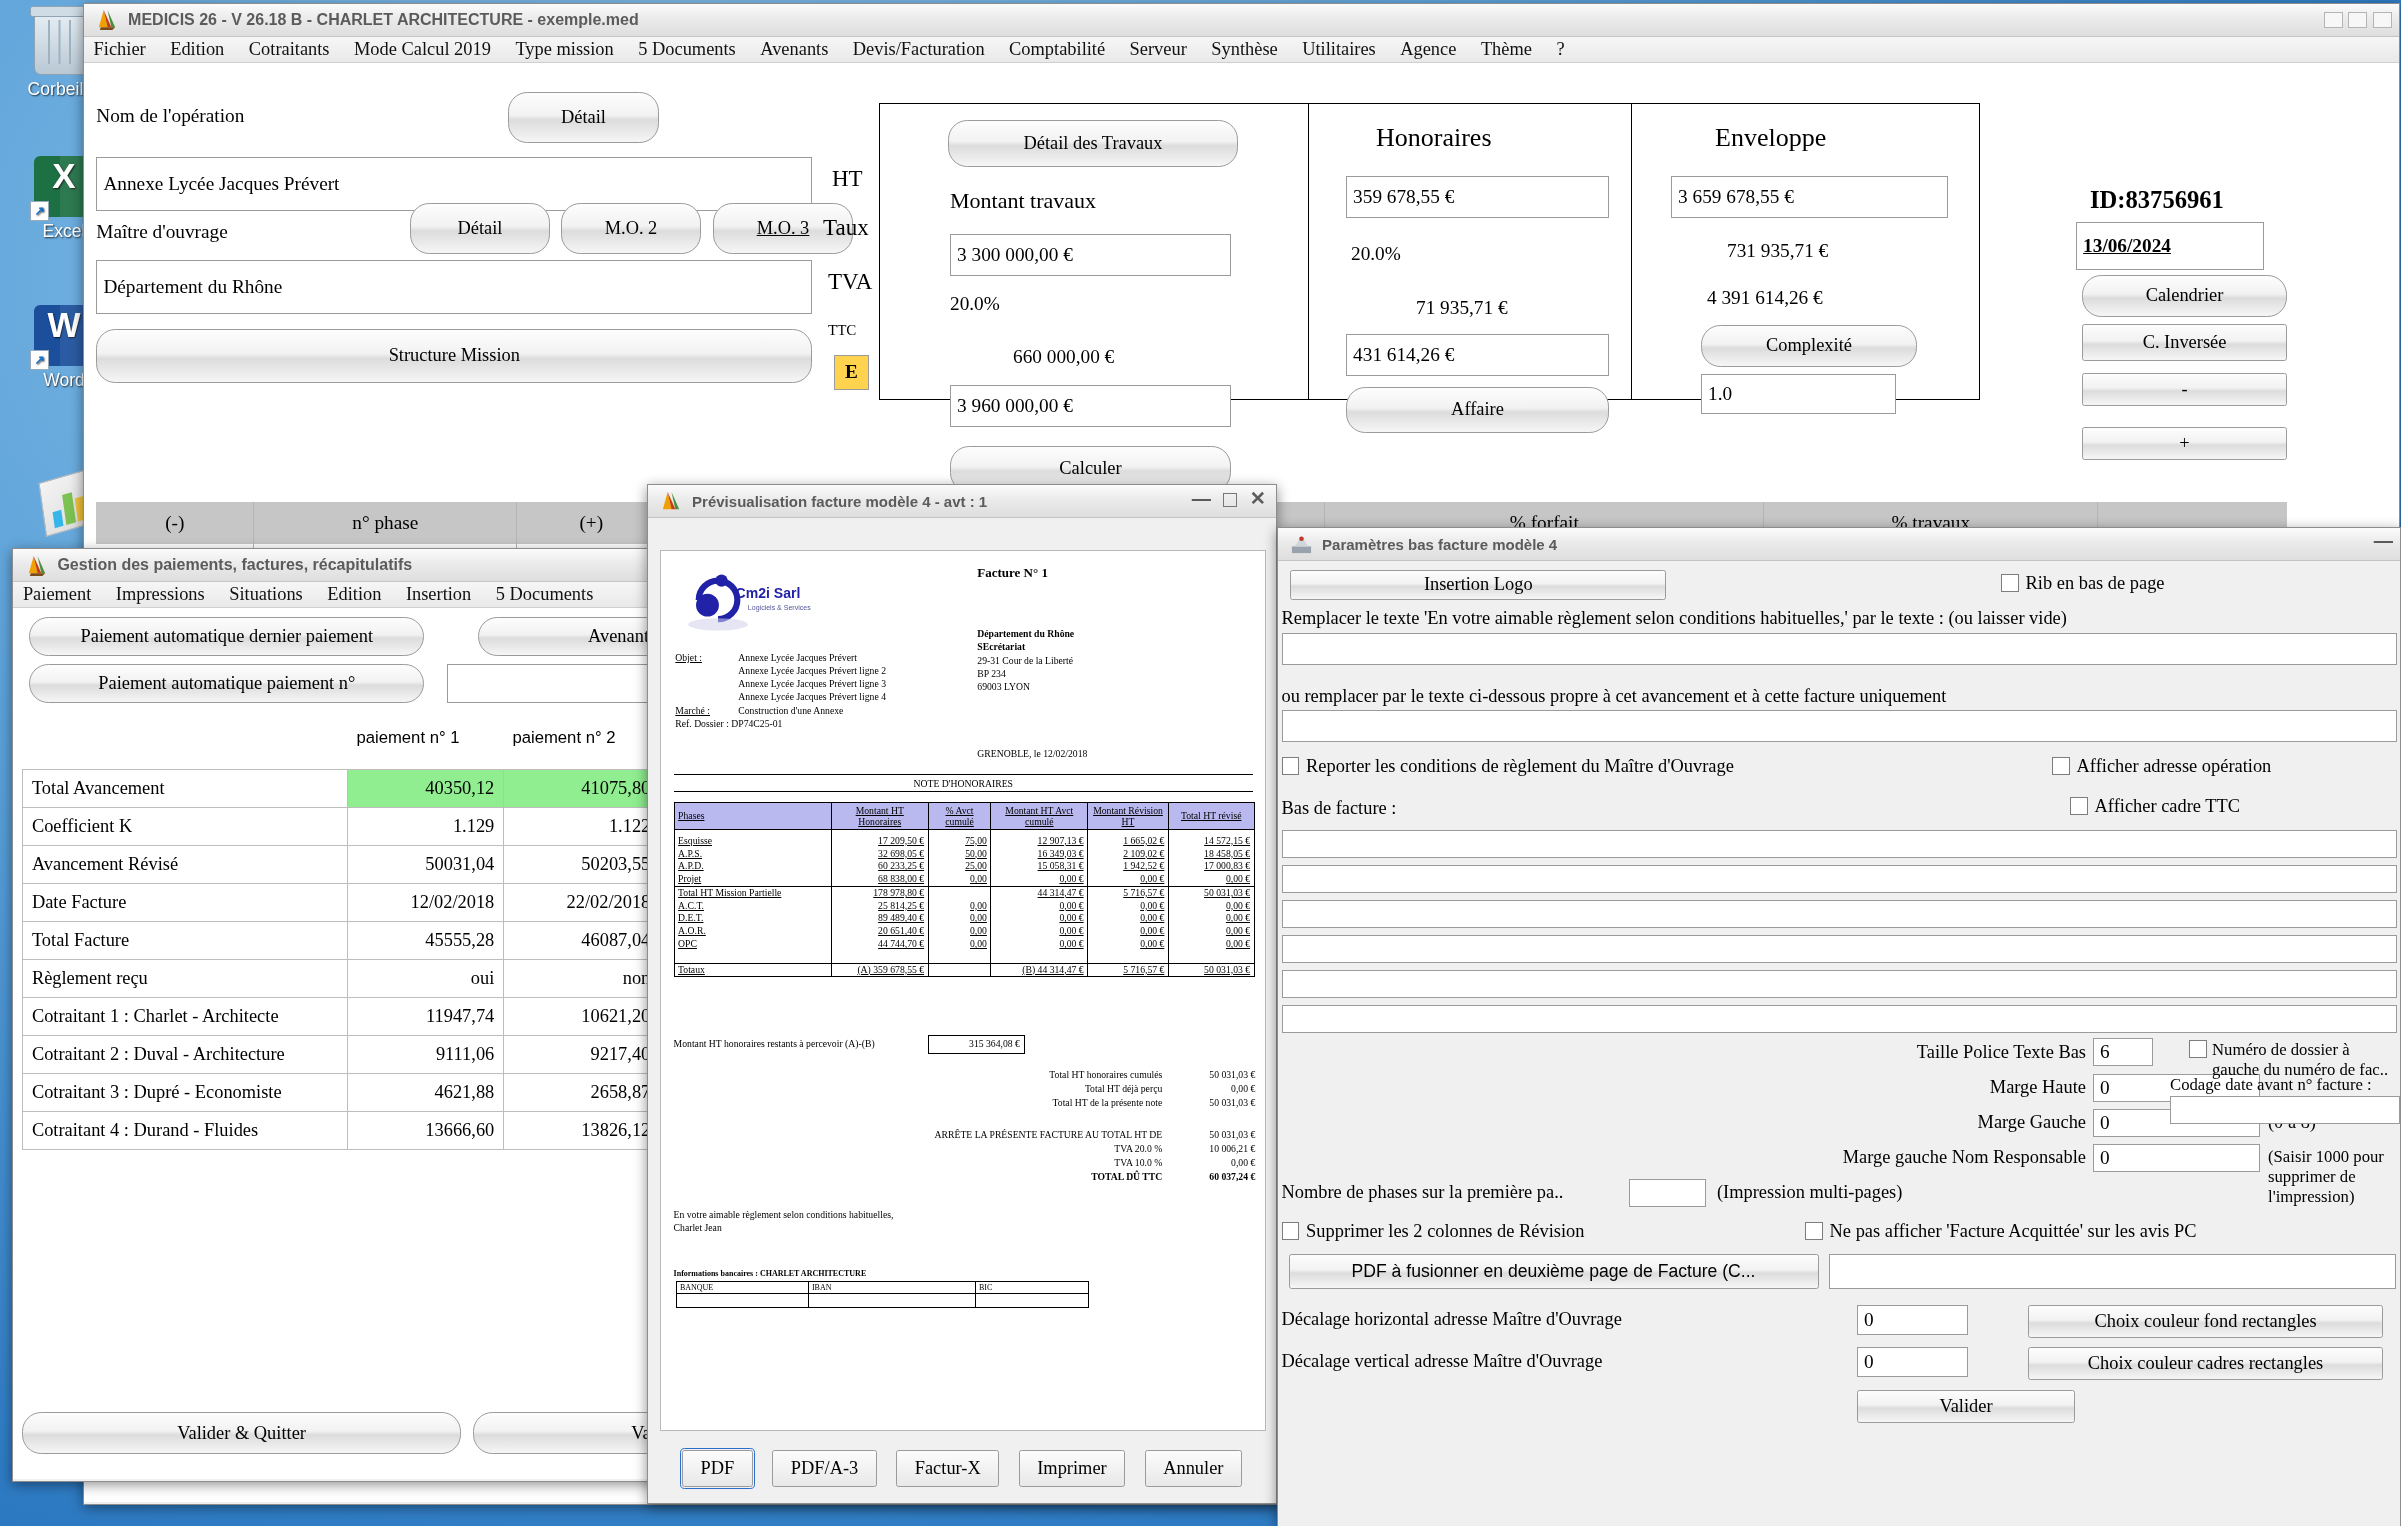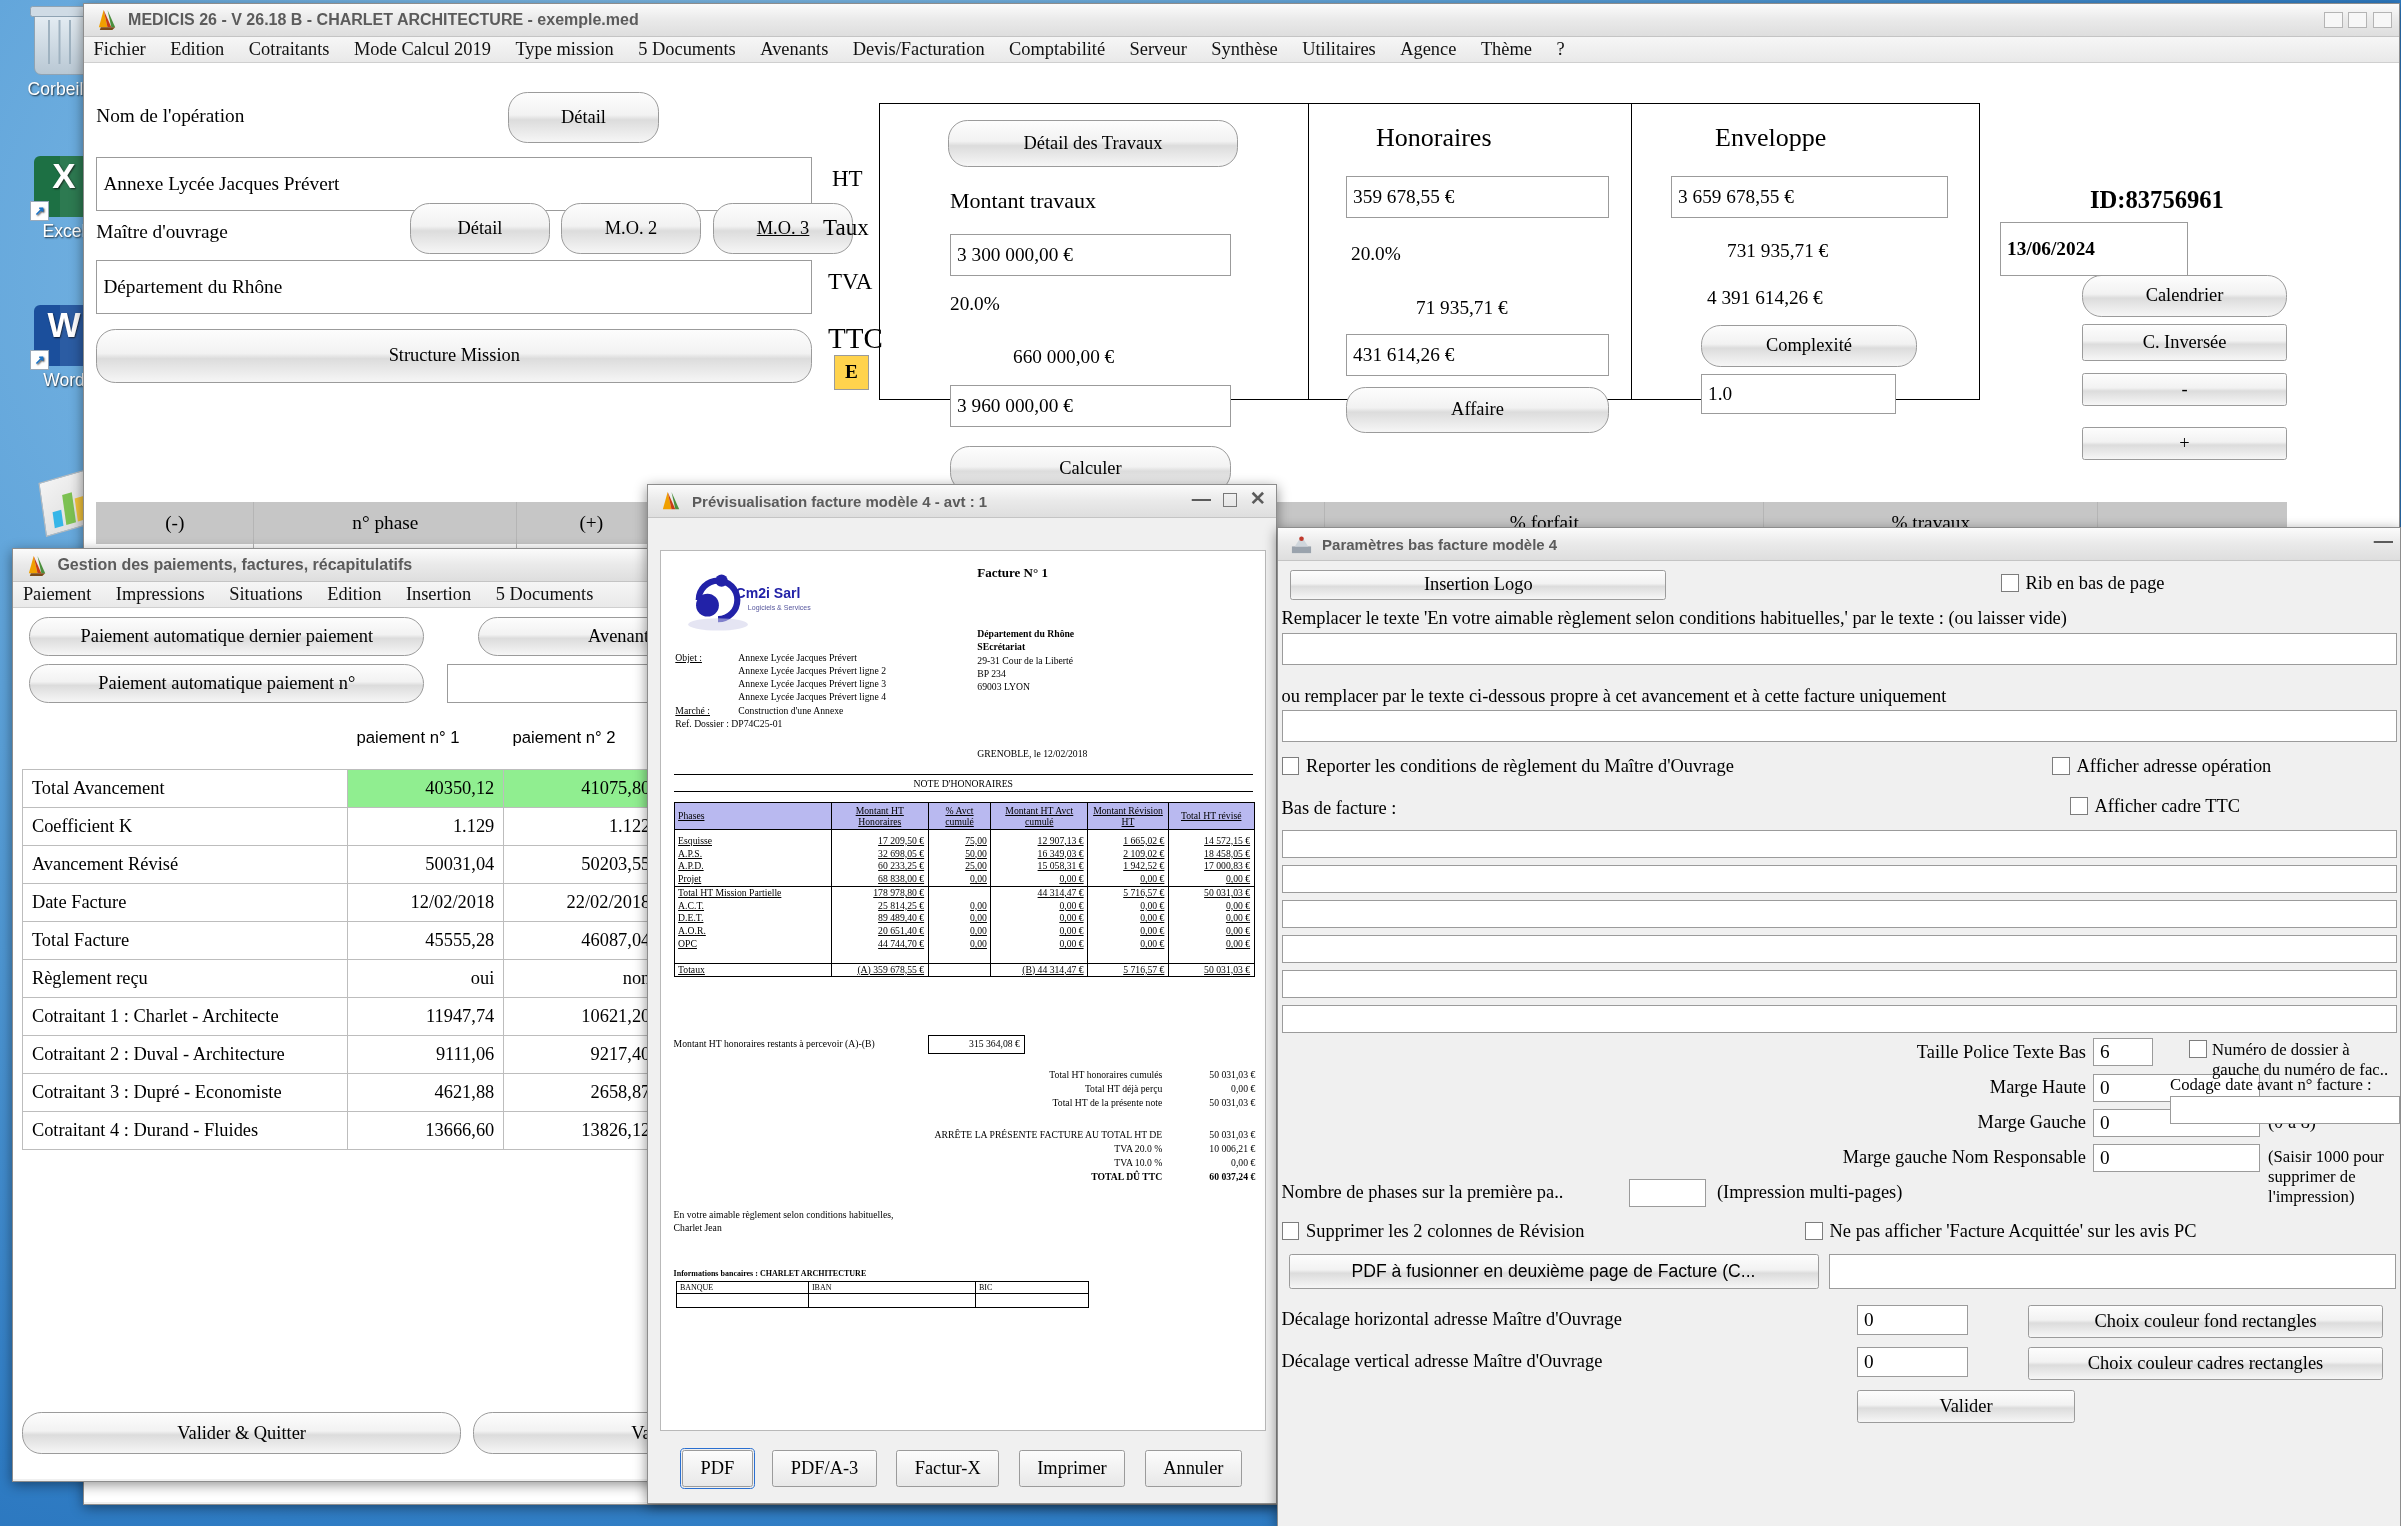--- a/index.html
+++ b/index.html
@@ -175,21 +175,21 @@
     <div class="lbl" style="position:absolute;left:12.3px;top:158px;">Maître d'ouvrage</div>
     <div class="btn" style="position:absolute;left:326px;top:140px;width:140px;height:51px;">Détail</div>
     <div class="btn" style="position:absolute;left:477px;top:140px;width:140px;height:51px;">M.O. 2</div>
     <div class="btn" style="position:absolute;left:629px;top:140px;width:140px;height:51px;text-decoration:underline;">M.O. 3</div>
     <div class="fld" style="position:absolute;left:12.3px;top:197px;width:716px;height:54px;">Département du Rhône</div>
     <div class="btn" style="position:absolute;left:12.3px;top:266px;width:716px;height:54px;">Structure Mission</div>
 
     <div class="lbl" style="position:absolute;left:748px;top:103px;font-size:23px;">HT</div>
     <div class="lbl" style="position:absolute;left:739px;top:152px;font-size:23px;">Taux</div>
     <div class="lbl" style="position:absolute;left:744px;top:206px;font-size:23px;">TVA</div>
-    <div class="lbl" style="position:absolute;left:744px;top:259px;font-size:29px;">TTC</div>
+    <div class="lbl" style="position:absolute;left:744px;top:259px;font-size:15px;">TTC</div>
     <div class="fld c hl-yellow" style="position:absolute;left:750px;top:292px;width:35px;height:35px;justify-content:center;font-weight:bold;">E</div>
 
     <div class="panelbox" style="left:795px;top:40px;width:430px;height:297px;">
       <div class="btn" style="position:absolute;left:68px;top:16px;width:290px;height:47px;">Détail des Travaux</div>
       <div class="lbl" style="position:absolute;left:70px;top:84px;font-size:22px;">Montant travaux</div>
       <div class="fld" style="position:absolute;left:70px;top:130px;width:281px;height:42px;">3 300 000,00 €</div>
       <div class="lbl" style="position:absolute;left:70px;top:189px;">20.0%</div>
       <div class="lbl" style="position:absolute;left:133px;top:242px;">660 000,00 €</div>
       <div class="fld" style="position:absolute;left:70px;top:281px;width:281px;height:42px;">3 960 000,00 €</div>
       <div class="btn" style="position:absolute;left:70px;top:342px;width:281px;height:46px;">Calculer</div>
@@ -207,21 +207,21 @@
     <div class="panelbox" style="left:1548px;top:40px;width:348px;height:297px;border-left:none;">
       <div class="lbl" style="position:absolute;left:83px;top:19.3px;font-size:26px;">Enveloppe</div>
       <div class="fld" style="position:absolute;left:39px;top:72px;width:277px;height:42px;">3 659 678,55 €</div>
       <div class="lbl" style="position:absolute;left:95px;top:136px;">731 935,71 €</div>
       <div class="lbl" style="position:absolute;left:75px;top:183px;">4 391 614,26 €</div>
       <div class="btn" style="position:absolute;left:69px;top:221px;width:216px;height:42px;">Complexité</div>
       <div class="fld" style="position:absolute;left:69px;top:270px;width:195px;height:40px;">1.0</div>
     </div>
 
     <div class="lbl" style="position:absolute;left:2006px;top:123px;font-size:24.6px;font-weight:bold;">ID:83756961</div>
-    <div class="fld" style="position:absolute;left:1916px;top:159px;width:188px;height:54px;font-weight:bold;">13/06/2024</div>
+    <div class="fld" style="position:absolute;left:1992px;top:159px;width:188px;height:48px;font-weight:bold;text-decoration:underline;">13/06/2024</div>
     <div class="btn" style="position:absolute;left:1998px;top:212px;width:205px;height:42px;">Calendrier</div>
     <div class="btn sq" style="position:absolute;left:1998px;top:261px;width:205px;height:37px;">C. Inversée</div>
     <div class="btn sq" style="position:absolute;left:1998px;top:310px;width:205px;height:33px;">-</div>
     <div class="btn sq" style="position:absolute;left:1998px;top:364px;width:205px;height:33px;">+</div>
 
     <div class="lbl" style="position:absolute;left:1839px;top:437px;font-size:26px;font-weight:bold;">Montants Honoraires</div>
     <div style="position:absolute;left:1942px;top:478px;width:369px;height:114px;background:#c9c9c9;border:0.9px solid #8f8f8f;"></div>
     <div class="lbl" style="position:absolute;left:1931px;top:493px;font-size:17.6px;color:#555;">90000</div>
 
     <div style="position:absolute;left:12.3px;top:439px;width:2191px;">

